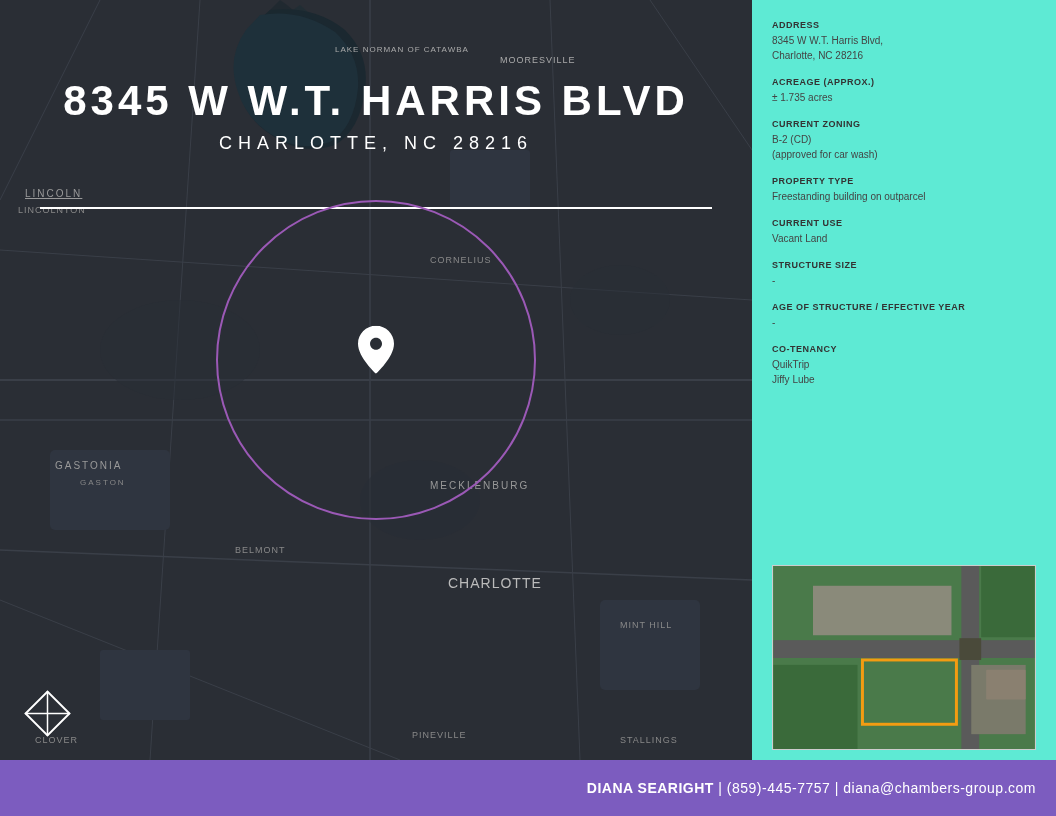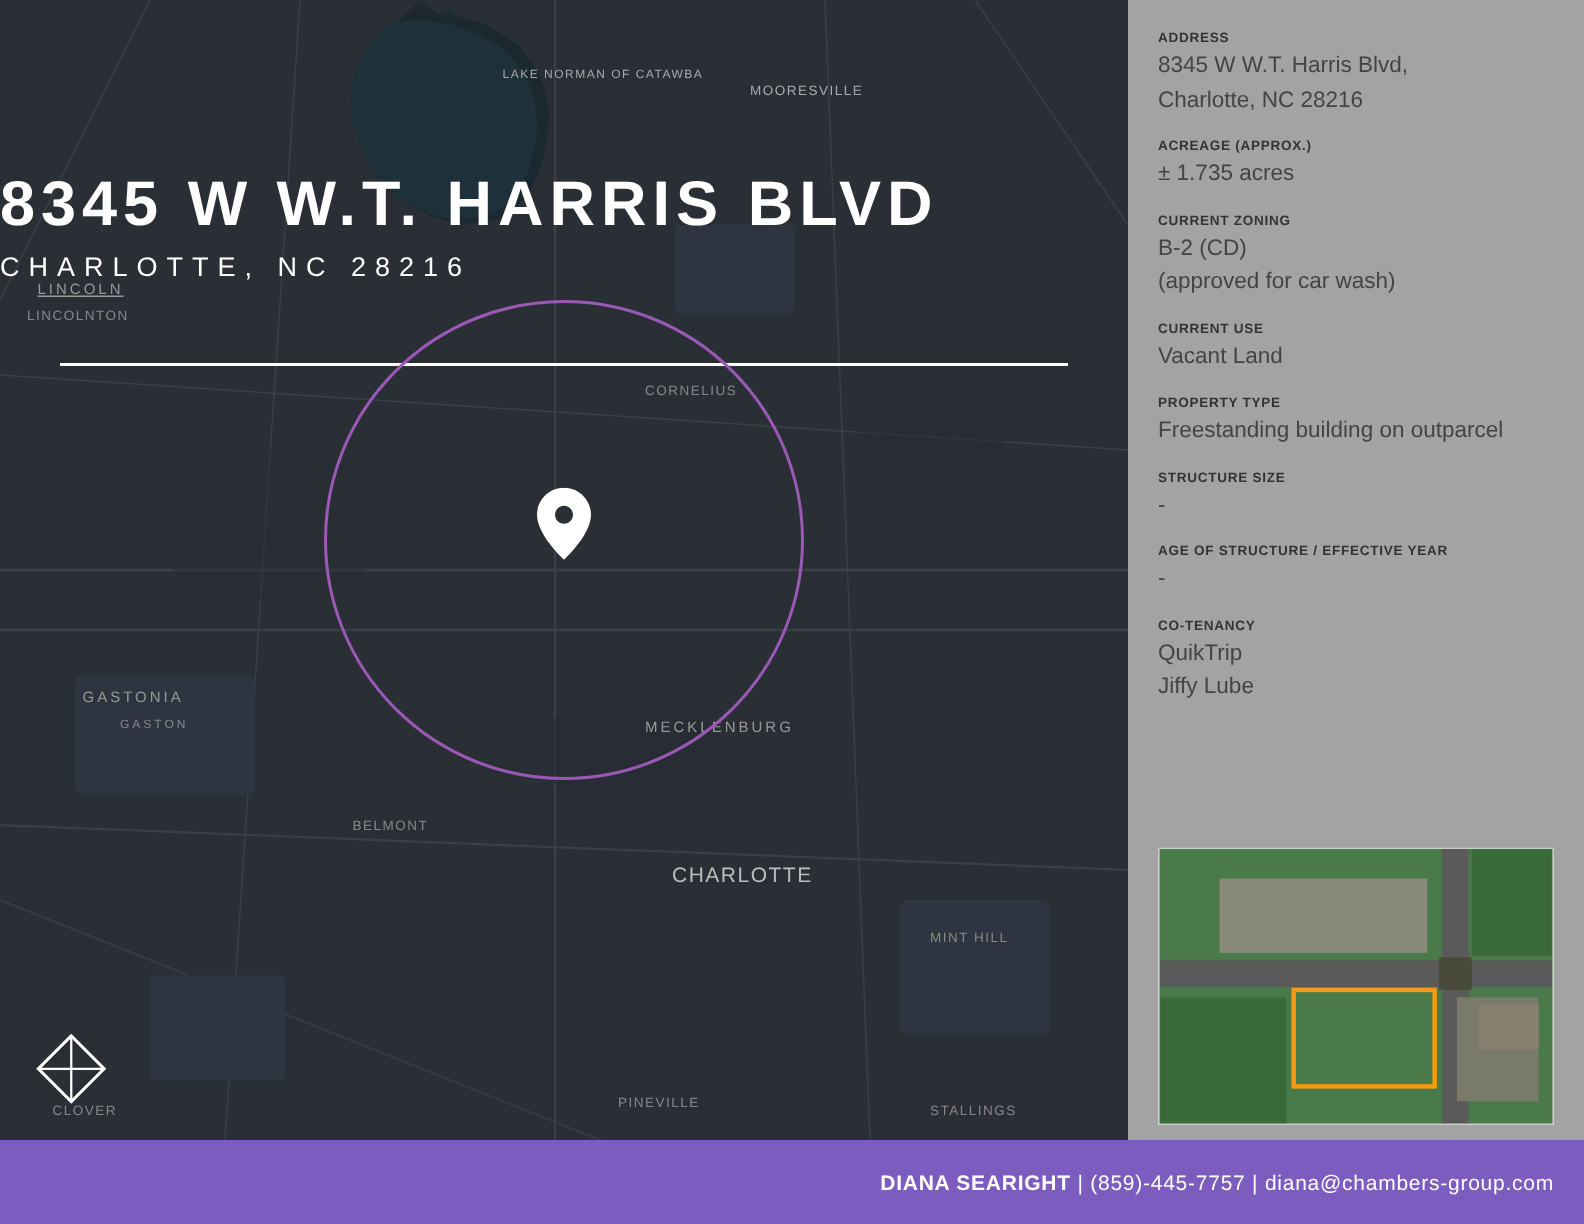--- a/index.html
+++ b/index.html
@@ -30,23 +30,24 @@
     
     .map-svg {
       position: absolute;
       top: 0; left: 0;
       width: 100%;
       height: 100%;
     }
 
     .map-title-area {
       position: absolute;
-      top: 112px;
+      top: 77px;
       left: 0;
       right: 0;
+      text-align: center;
     }
 
     .map-line {
       position: absolute;
       top: 130px;
       left: 40px;
       right: 40px;
       height: 2px;
       background: white;
     }
@@ -107,42 +108,42 @@
 
     .logo-diamond {
       width: 55px;
       height: 55px;
     }
 
     
     .info-panel {
       width: 304px;
       height: 760px;
-      background: #a3a3a3;
+      background: #5eead4;
       padding: 20px 20px 10px 20px;
       overflow-y: auto;
       display: flex;
       flex-direction: column;
     }
 
     .info-section {
       margin-bottom: 14px;
     }
 
     .info-label {
       font-size: 9px;
       font-weight: 700;
       color: #333;
       text-transform: uppercase;
       letter-spacing: 0.5px;
       margin-bottom: 3px;
     }
 
     .info-value {
-      font-size: 15px;
+      font-size: 10px;
       color: #444;
       line-height: 1.5;
     }
 
     
     .aerial-image {
       width: 100%;
       height: 185px;
       margin-top: auto;
       background: #5a8a5a;
@@ -278,27 +279,27 @@
       <div class="info-value">± 1.735 acres</div>
     </div>
 
     <div class="info-section">
       <div class="info-label">CURRENT ZONING</div>
       <div class="info-value">B-2 (CD)</div>
       <div class="info-value">(approved for car wash)</div>
     </div>
 
     <div class="info-section">
+      <div class="info-label">PROPERTY TYPE</div>
+      <div class="info-value">Freestanding building on outparcel</div>
+    </div>
+
+    <div class="info-section">
       <div class="info-label">CURRENT USE</div>
       <div class="info-value">Vacant Land</div>
-    </div>
-
-    <div class="info-section">
-      <div class="info-label">PROPERTY TYPE</div>
-      <div class="info-value">Freestanding building on outparcel</div>
     </div>
 
     <div class="info-section">
       <div class="info-label">STRUCTURE SIZE</div>
       <div class="info-value">-</div>
     </div>
 
     <div class="info-section">
       <div class="info-label">AGE OF STRUCTURE / EFFECTIVE YEAR</div>
       <div class="info-value">-</div>

